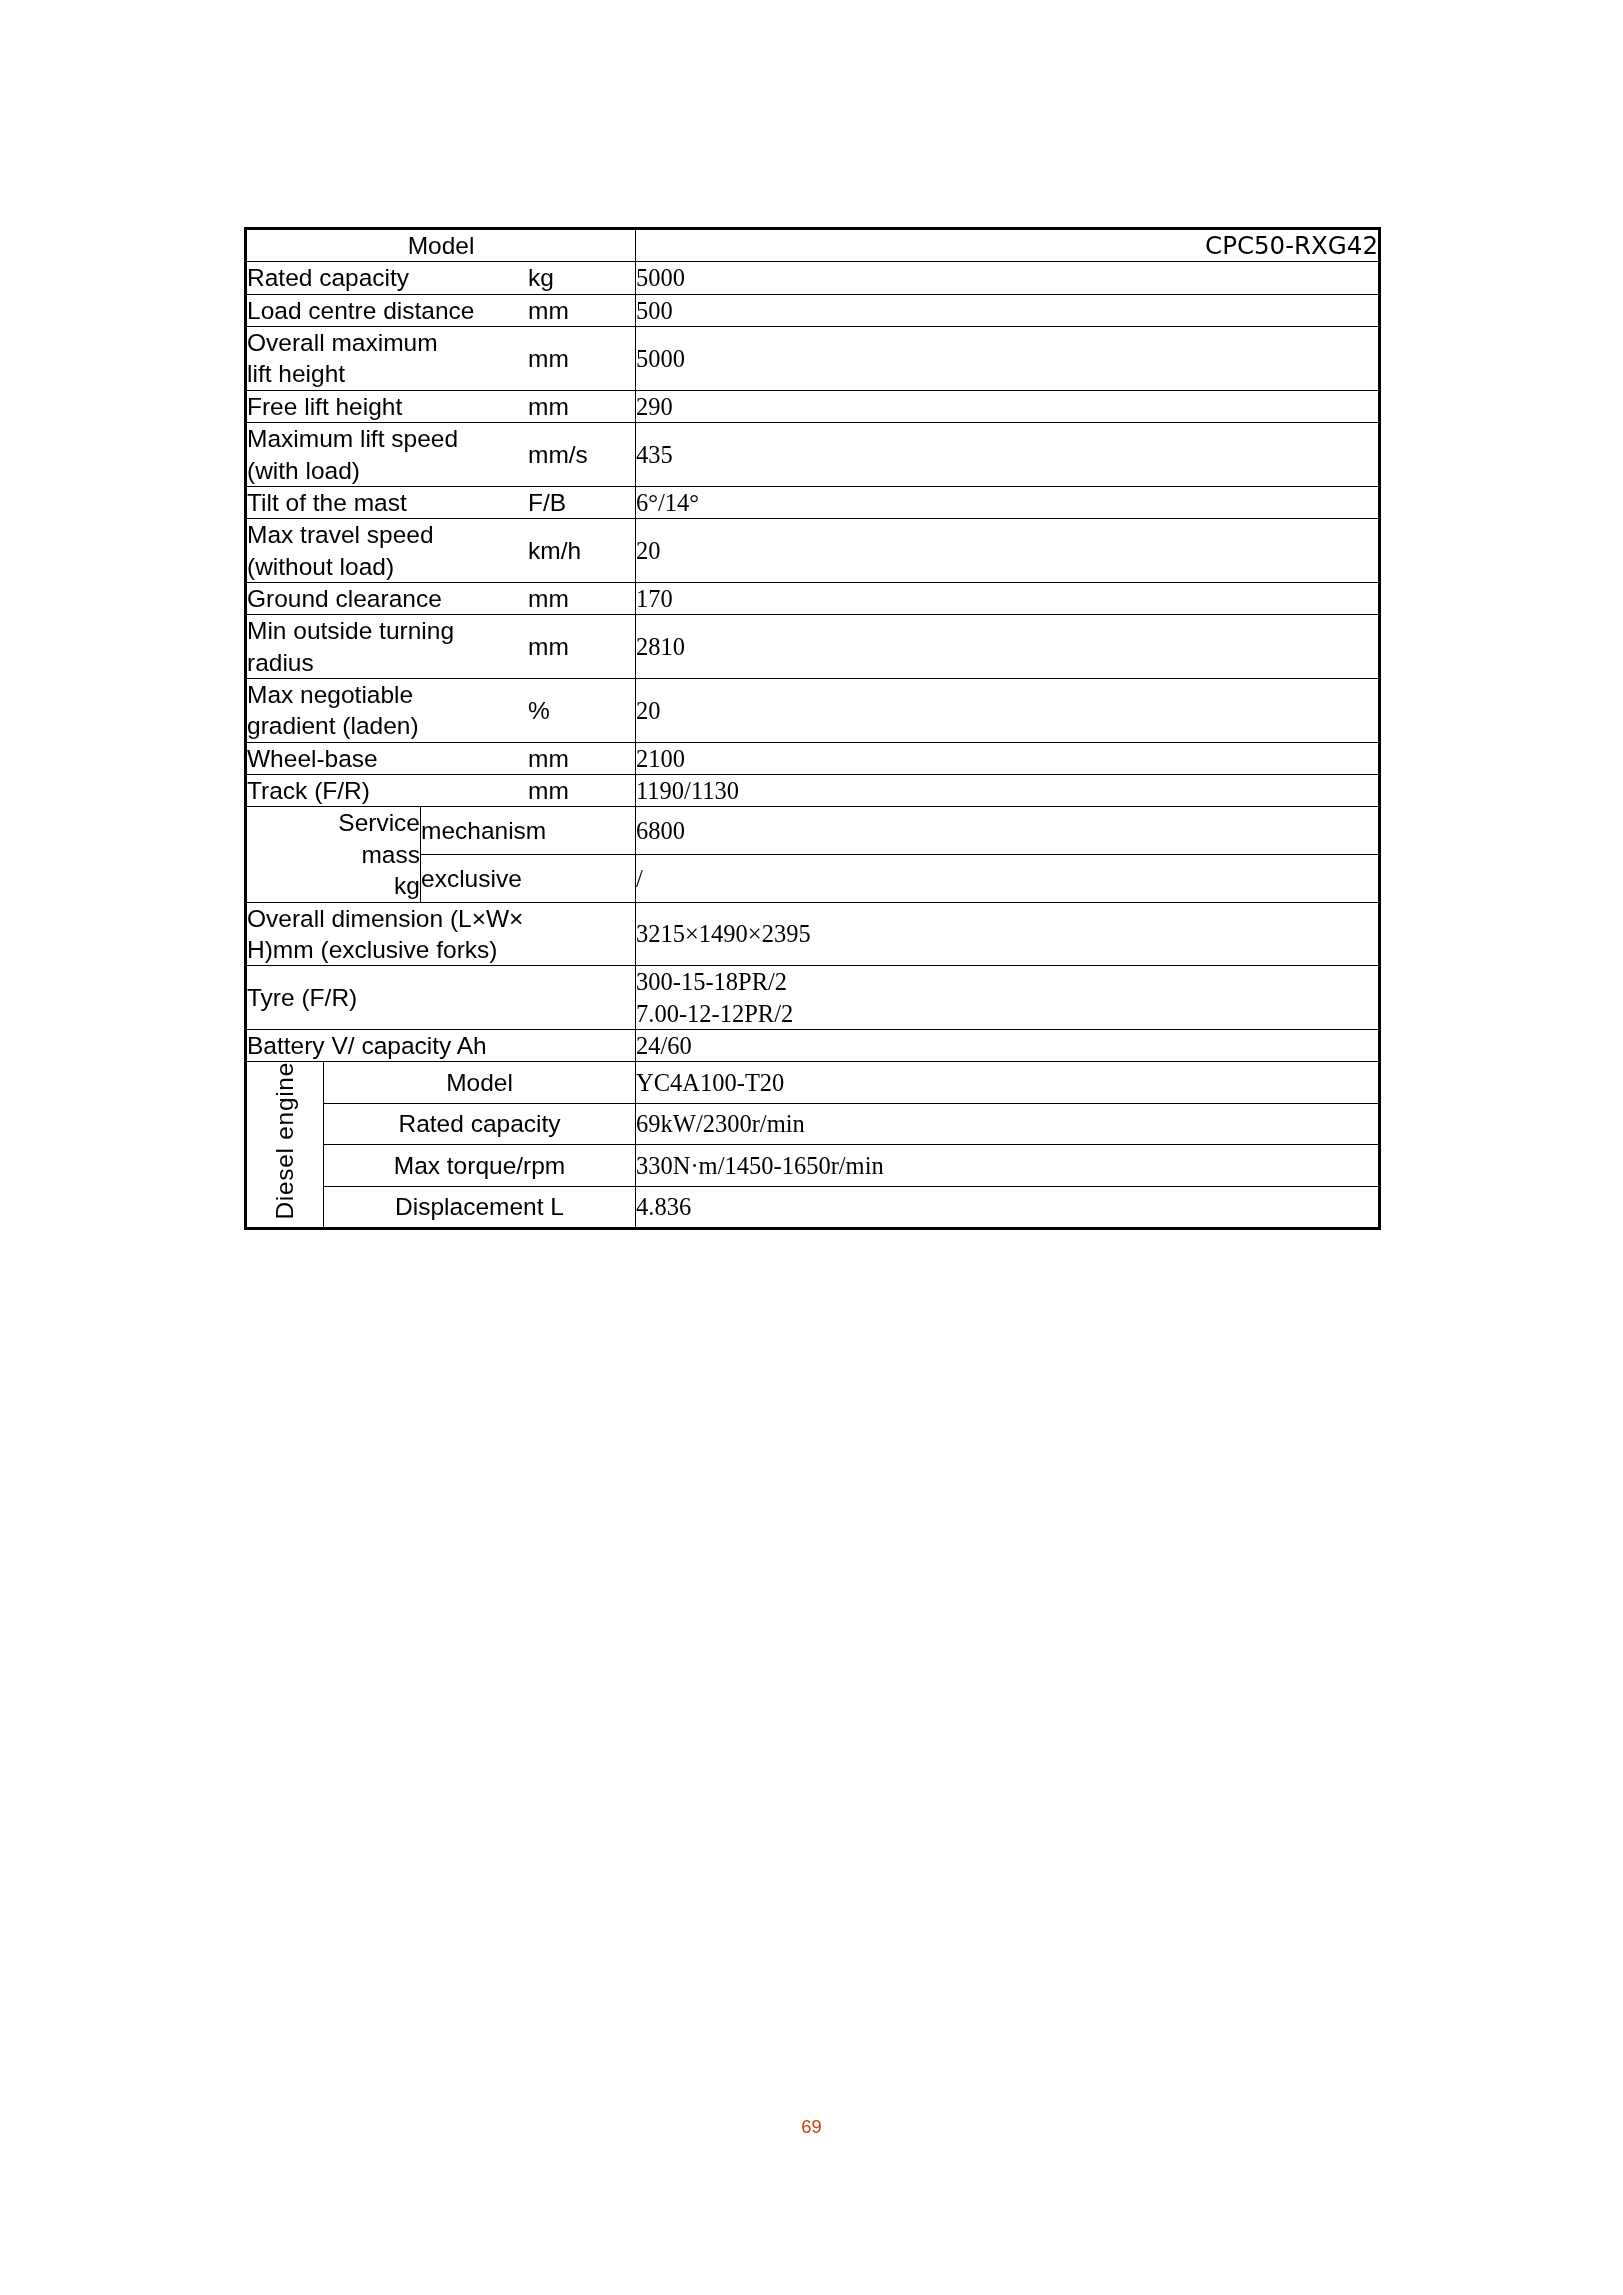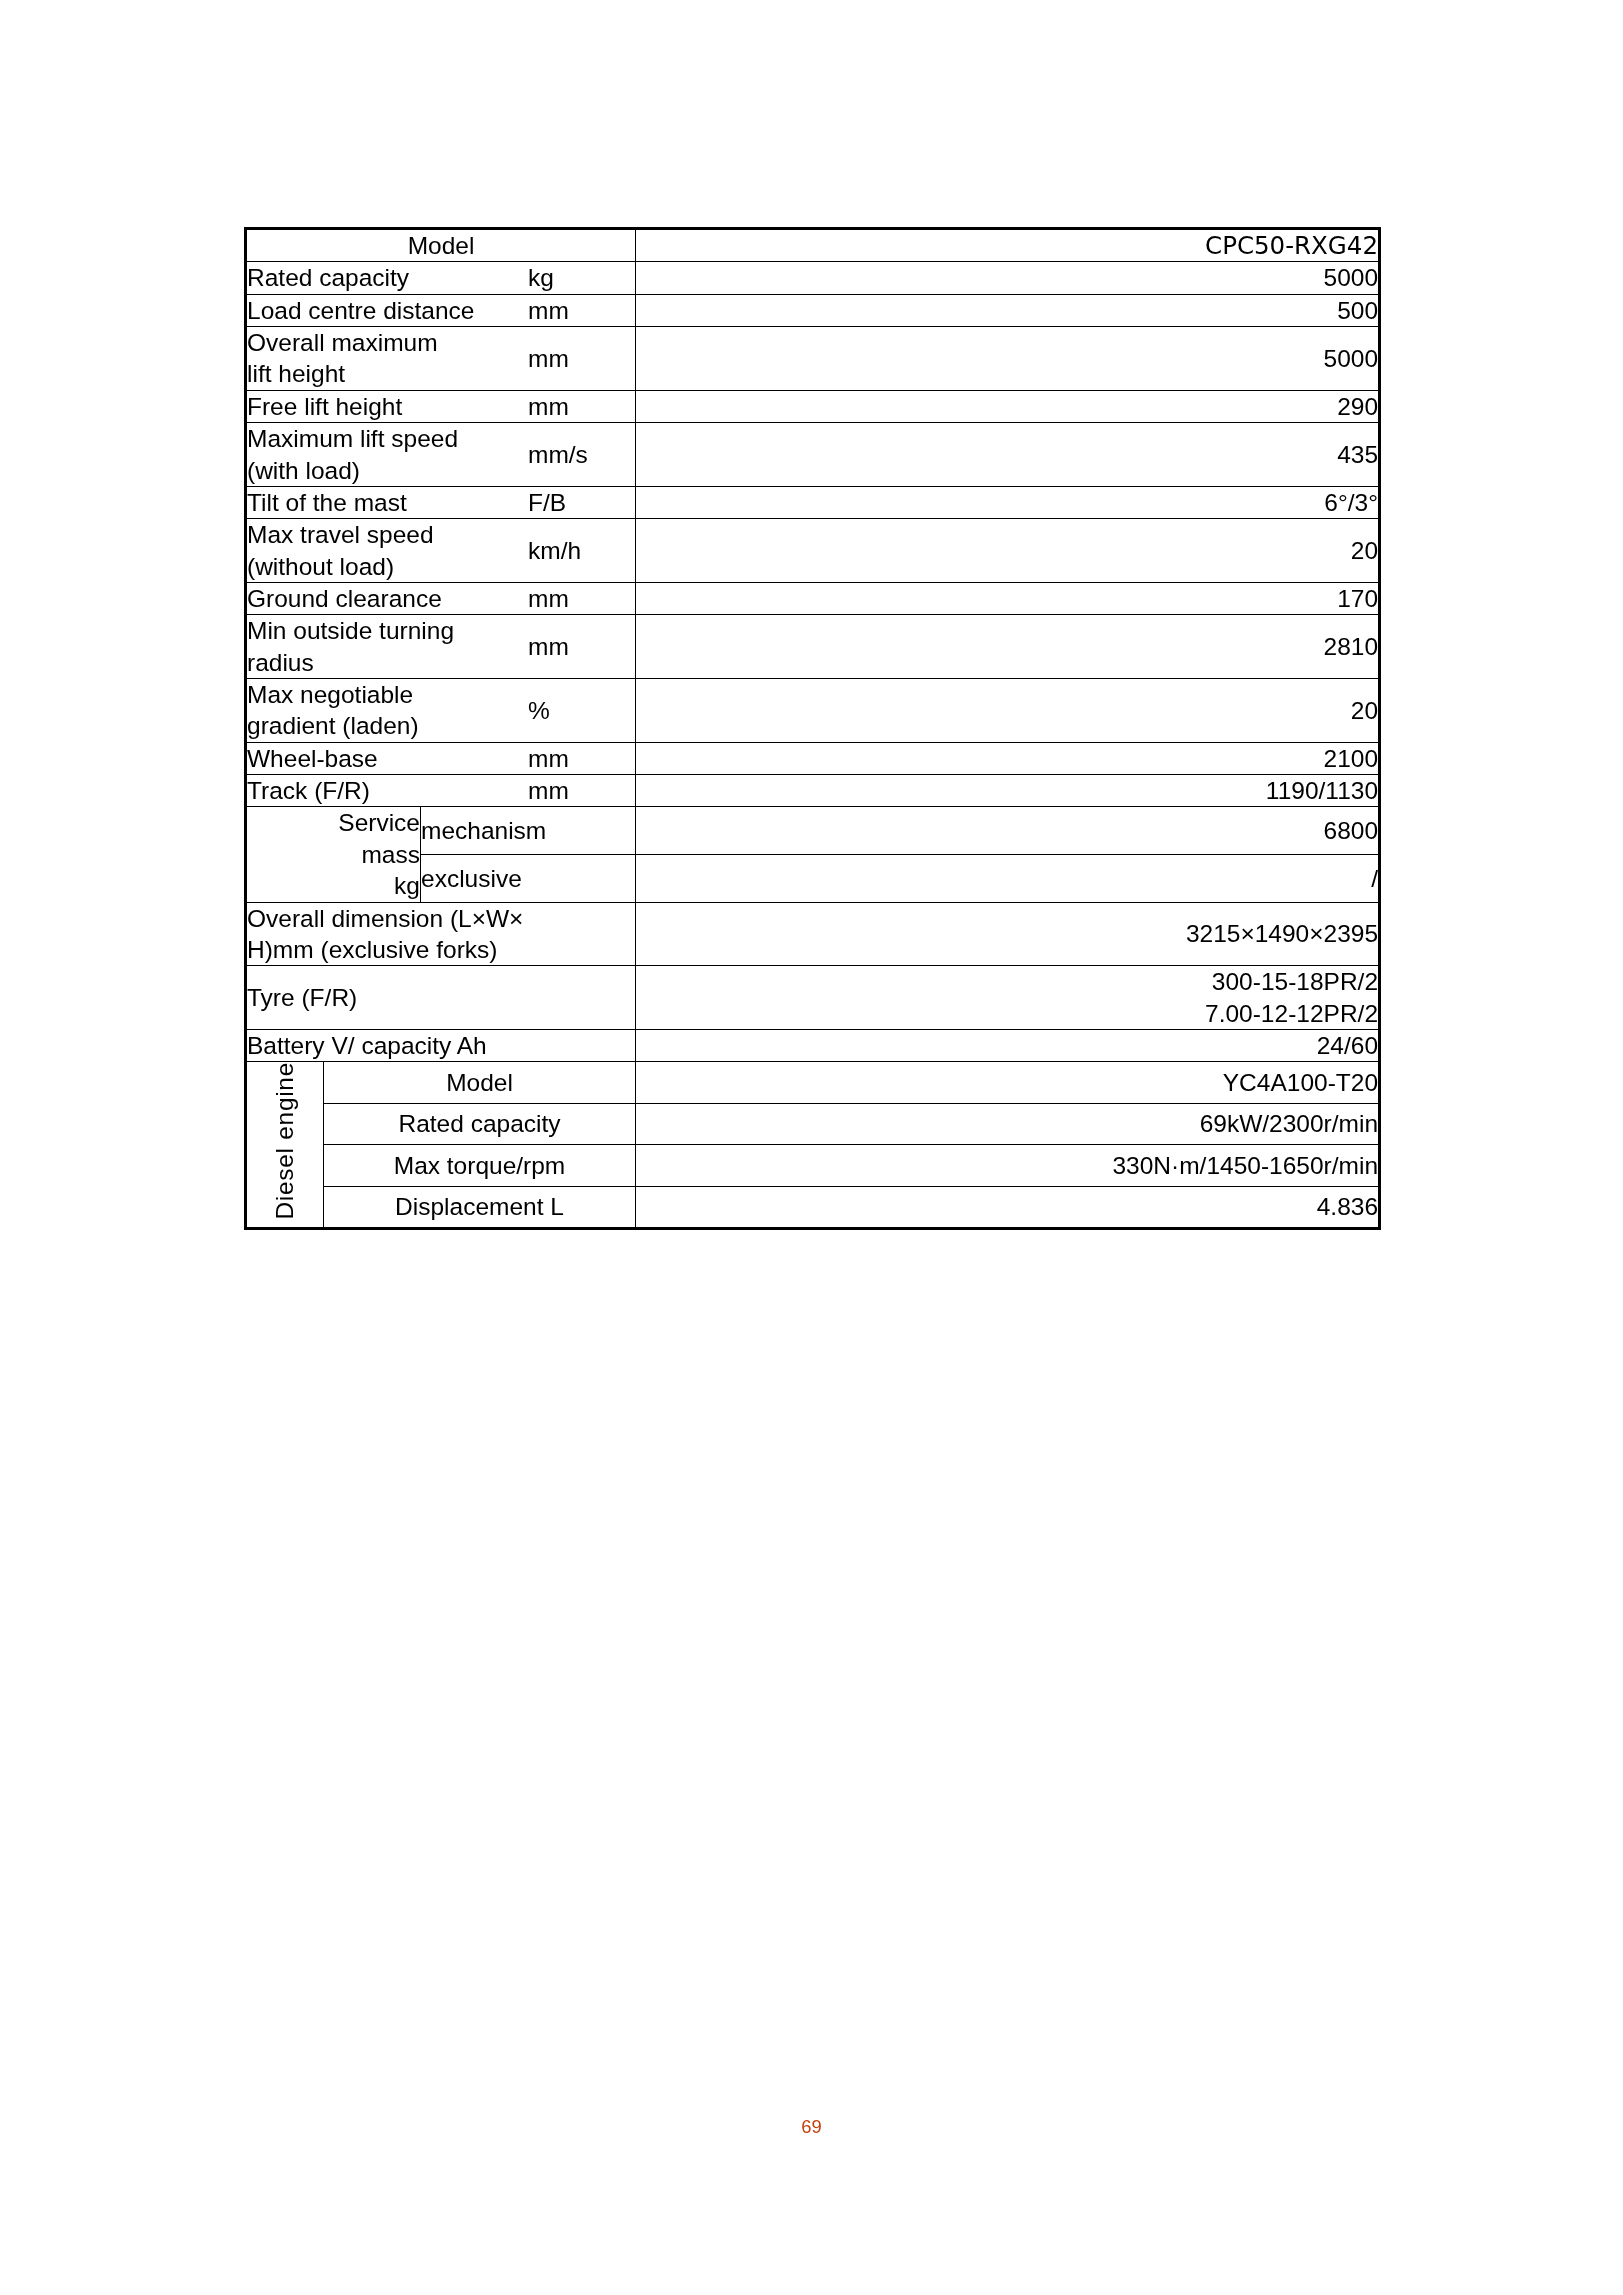--- a/index.html
+++ b/index.html
@@ -60,22 +60,22 @@
     padding-right: 5.5px;
     box-sizing: border-box;
   }
   .lbl-unit {
     flex: 0 0 auto;
     text-align: left;
   }
 
   
   .val {
-    text-align: right;
-    font-family: Liberation Sans, sans-serif;
+    text-align: left;
+    font-family: Liberation Serif, serif;
     font-size: 22.5px;
     padding: 11px 6.8px;
   }
   .val-two-line { line-height: 1.45; }
 
   
   .hdr-label {
     text-align: center;
     font-size: 26px;
     padding: 23px 0;
@@ -204,21 +204,21 @@
         <td class="val">435</td>
       </tr>
 
       <tr>
         <td class="lbl" colspan="3">
           <div class="lbl-row">
             <span class="lbl-text">Tilt of the mast</span>
             <span class="lbl-unit">F/B</span>
           </div>
         </td>
-        <td class="val">6°/3°</td>
+        <td class="val">6°/14°</td>
       </tr>
 
       <tr>
         <td class="lbl" colspan="3">
           <div class="lbl-row">
             <span class="lbl-text">Max travel speed<br>(without load)</span>
             <span class="lbl-unit">km/h</span>
           </div>
         </td>
         <td class="val">20</td>

